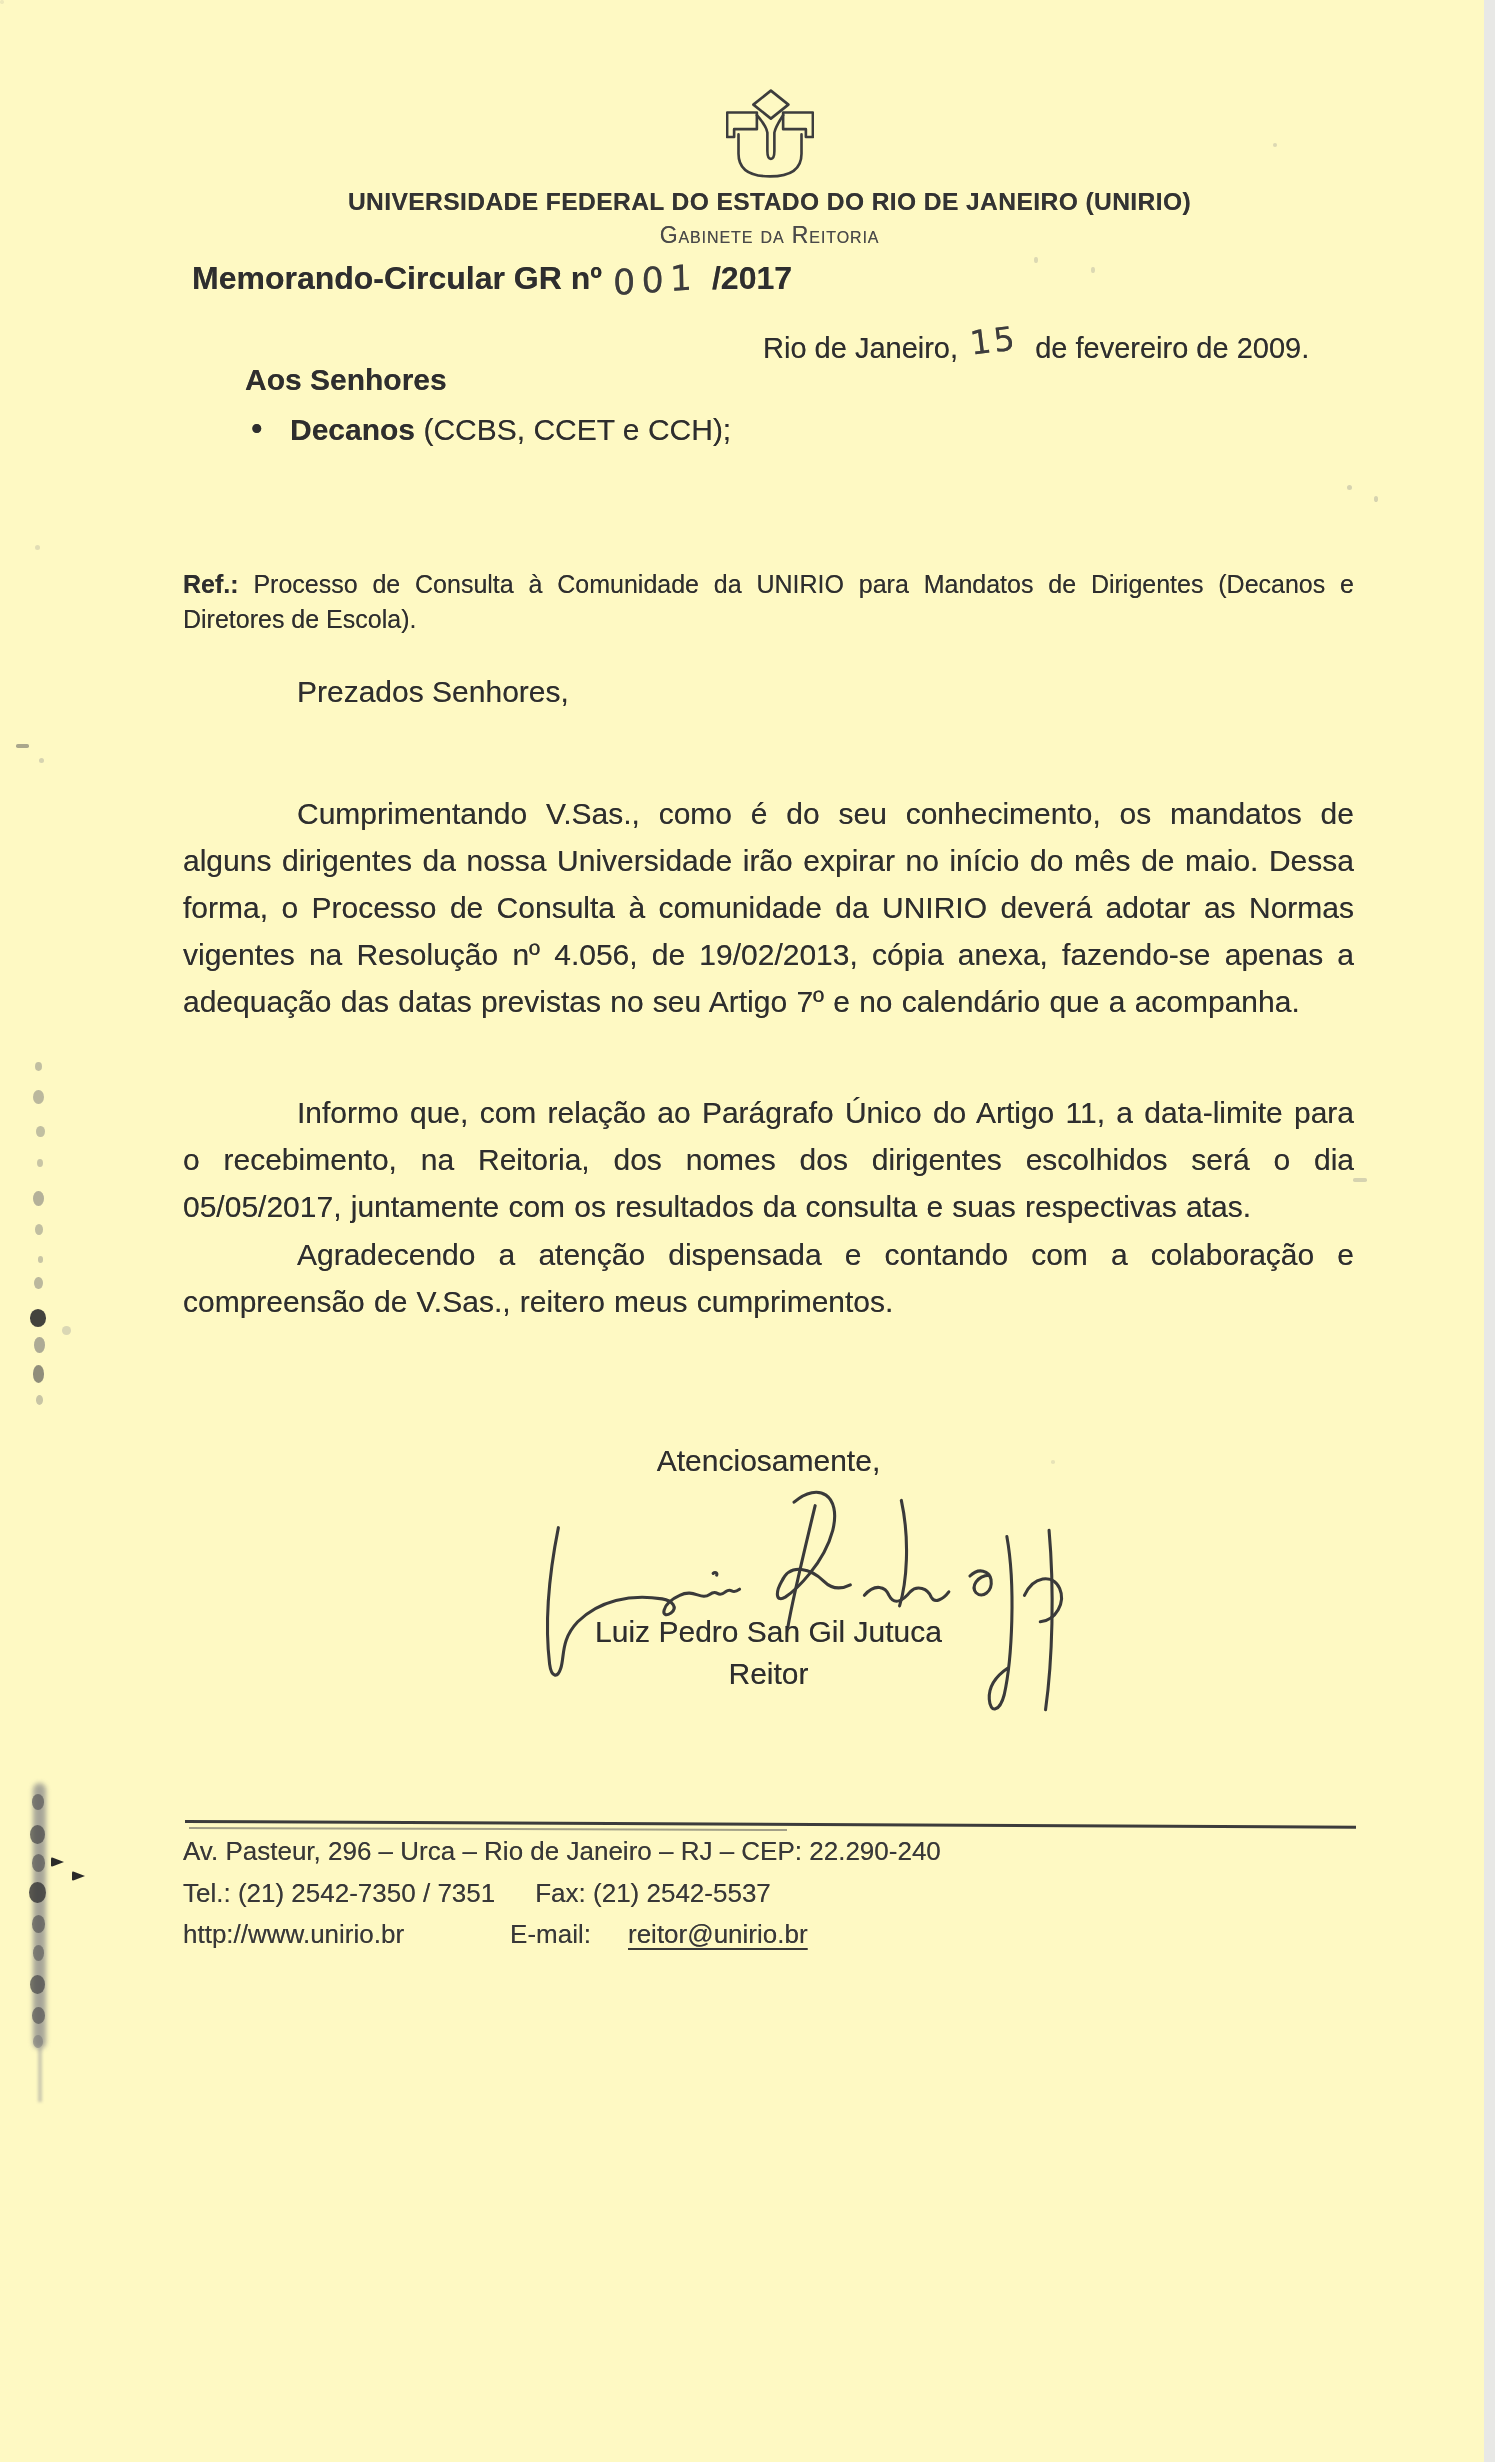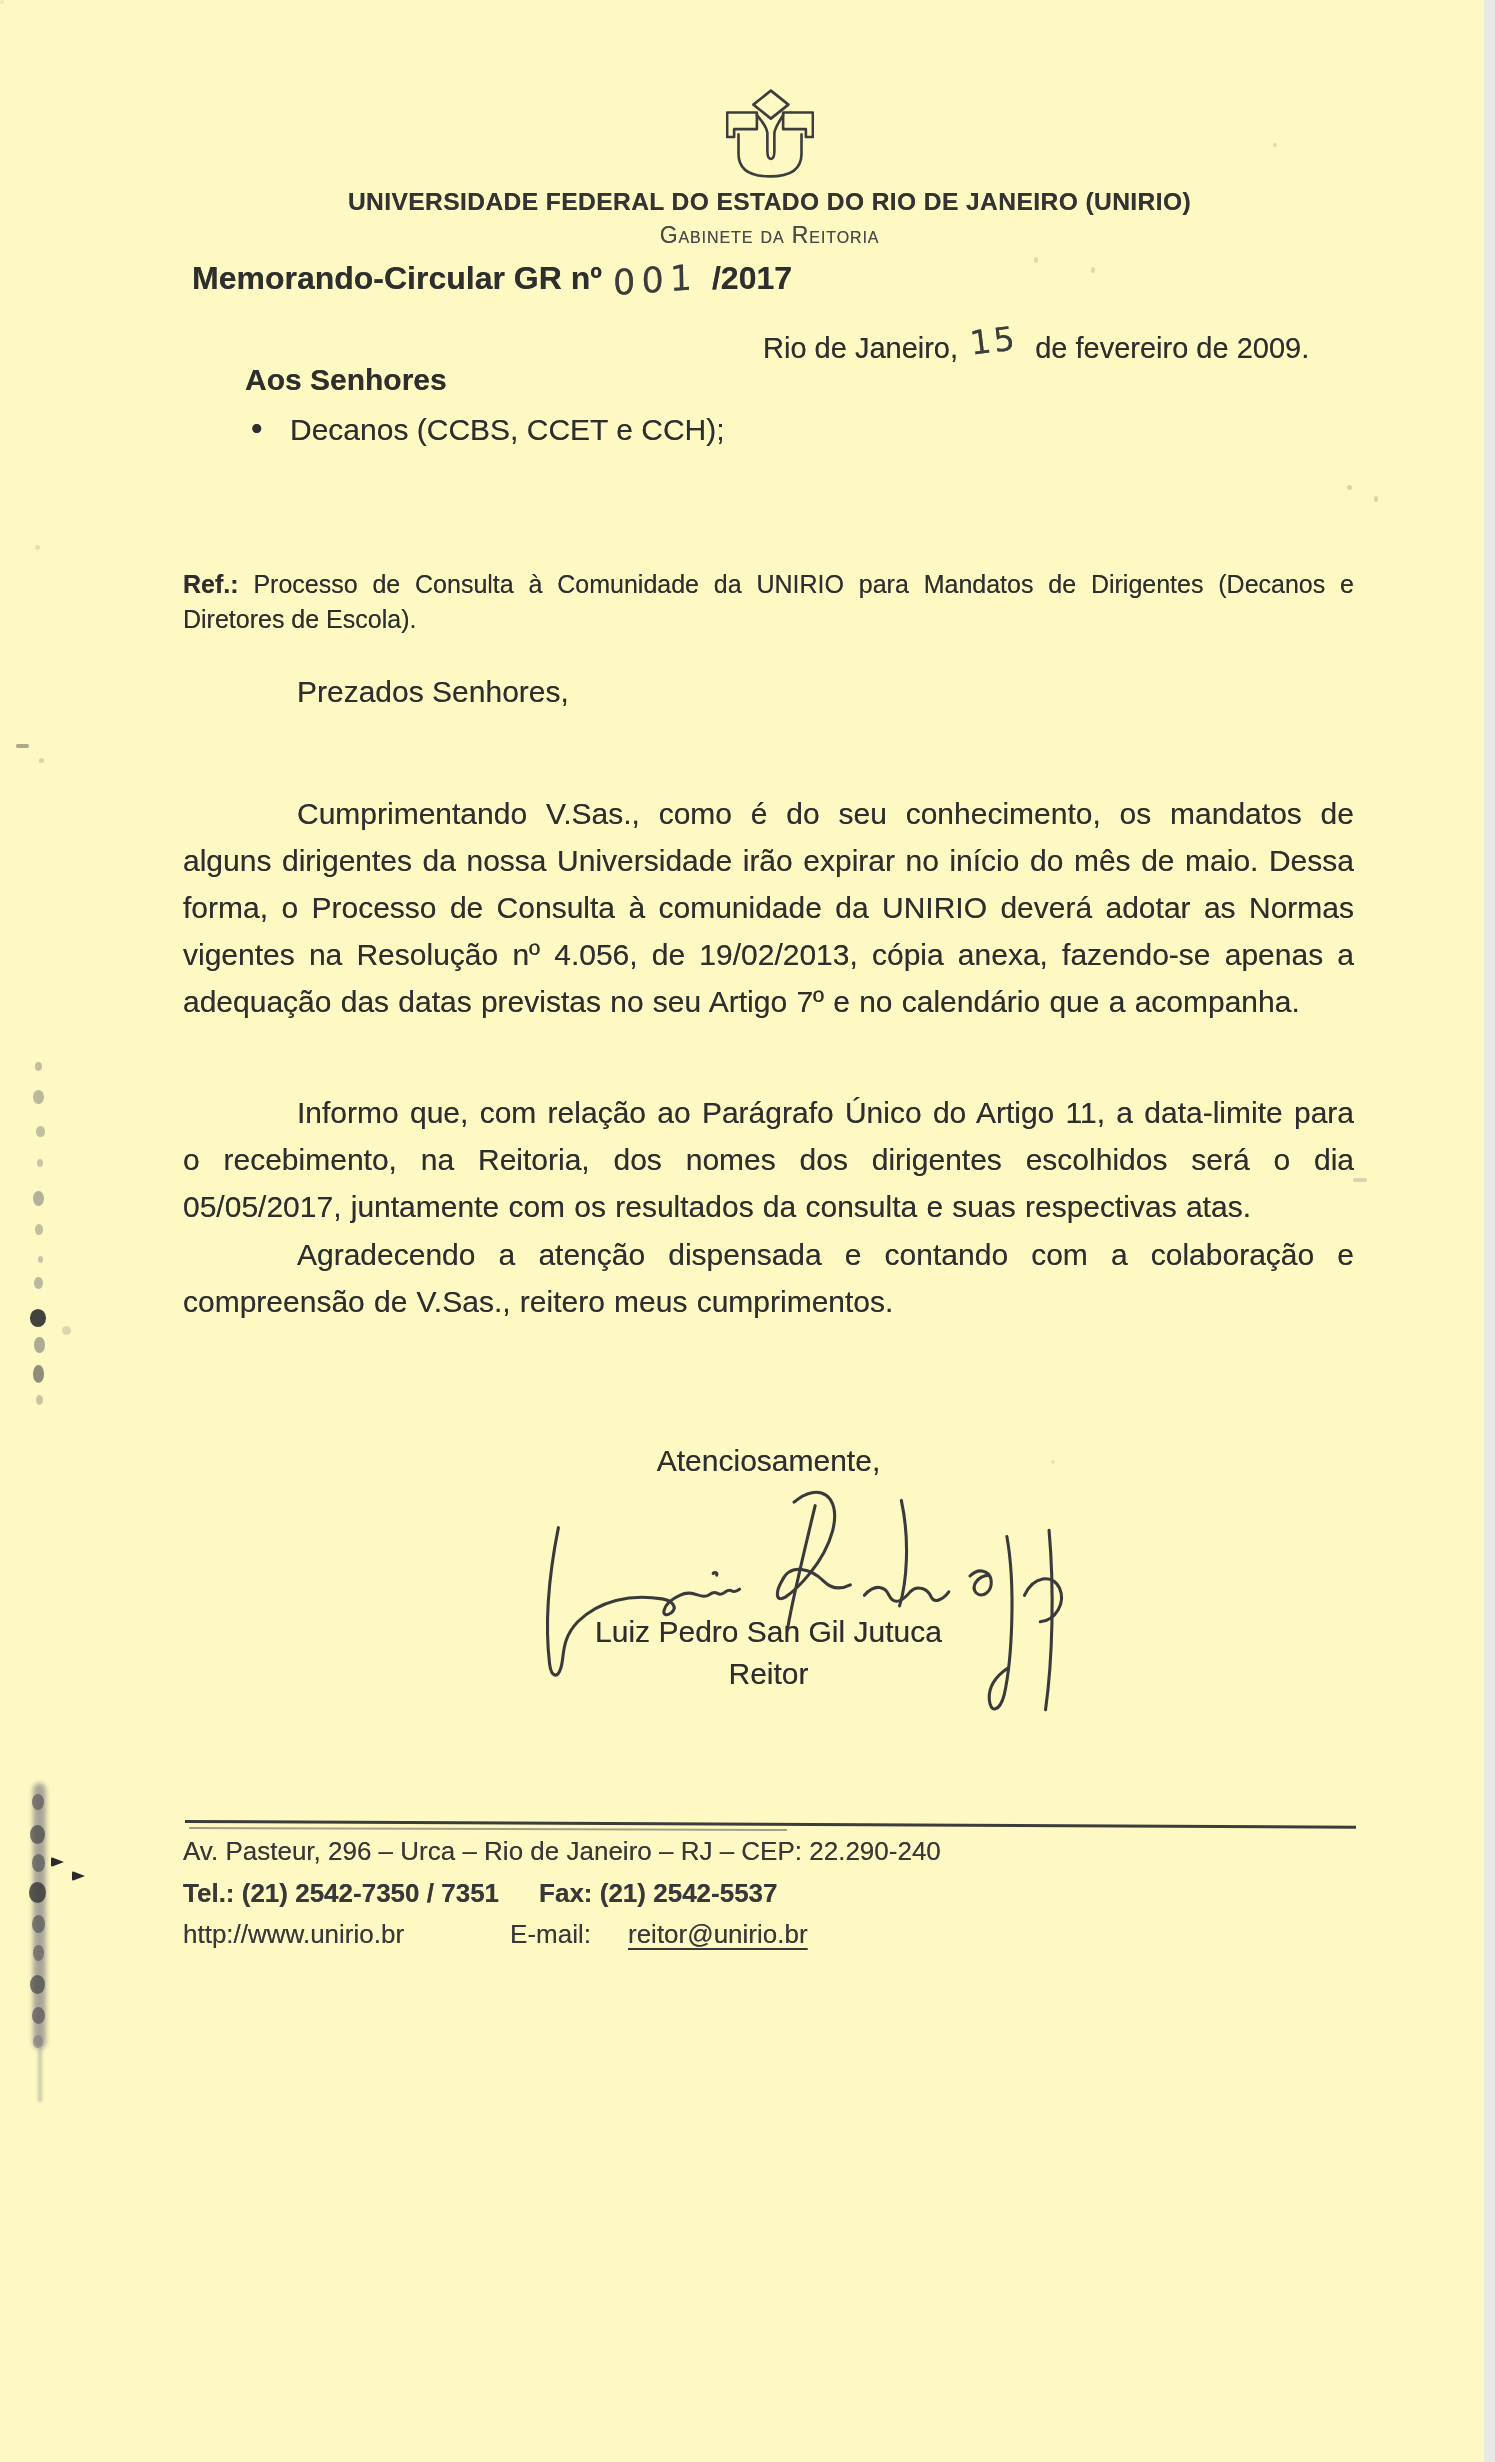--- a/index.html
+++ b/index.html
@@ -24,39 +24,39 @@
   .hand{font-family:"DejaVu Sans",sans-serif;font-weight:normal;color:#3d3d3d;display:inline-block;}
   .memo-num{font-size:35px;letter-spacing:6.2px;transform:rotate(-4deg) skewX(-3deg);margin:0 14px 0 10.6px;position:relative;top:2.6px;}
   
   .date-line{left:763px;top:327px;font-size:29px;white-space:nowrap;}
   .date-day{font-size:33px;letter-spacing:2.6px;transform:rotate(-7deg);position:relative;top:-6.2px;margin:0 17.6px 0 12.3px;}
   
   .aos{left:245px;top:363px;font-size:30px;font-weight:bold;}
   .recip{left:251px;top:410px;font-size:30px;white-space:nowrap;}
   .bullet-marker{display:inline-block;width:39px;}
   .bullet-marker::before{content:"\2022";font-size:33px;}
-  .recip b{font-weight:normal;}
+  .recip b{font-weight:bold;}
   
   .ref{left:183px;top:542px;width:1171px;font-size:25px;line-height:35px;text-align:justify;}
   .ref b{font-weight:bold;}
   
   .salut{left:183px;top:675px;width:1171px;font-size:30px;text-indent:114px;}
   .para{left:183px;width:1171px;font-size:30px;line-height:47px;text-align:justify;text-indent:114px;word-spacing:0.9px;margin:0;}
   .p1{top:790px;} .p2{top:1089px;} .p3{top:1231px;}
   .closing{left:183px;top:1444px;width:1171px;text-align:center;font-size:30px;}
   
   .sig-img{left:532px;top:1488px;width:554px;height:242px;}
   .sig-img svg{width:100%;height:100%;}
   .sig-name{left:183px;top:1615px;width:1171px;text-align:center;font-size:30px;}
   .sig-title{left:183px;top:1657px;width:1171px;text-align:center;font-size:30px;}
   
   .rule1{left:185px;top:1820px;width:1171px;height:2.6px;background:#3c3c3c;transform:rotate(0.28deg);transform-origin:left center;}
   .rule2{left:189px;top:1827px;width:598px;height:1.8px;background:#555;opacity:.55;transform:rotate(0.2deg);transform-origin:left center;}
   .foot{left:183px;width:1171px;text-align:left;font-size:26px;color:#383838;}
-  .f1{top:1836px;} .f2{top:1878px;font-weight:bold;} .f3{top:1919px;}
+  .f1{top:1836px;} .f2{top:1878px;} .f3{top:1919px;}
   .f2 .gap{display:inline-block;width:40px;}
   .f3 .gap-big{display:inline-block;width:106px;}
   .f3 .gap-sm{display:inline-block;width:37px;}
   .email{text-decoration:underline;text-underline-offset:5.3px;}
   
   .blob{position:absolute;border-radius:50%;background:#777;}
   .strip{position:absolute;left:33px;top:1783px;width:13px;height:266px;background:#8a8a8a;border-radius:7px;filter:blur(2.6px);opacity:.75;}
   .strip-tail{position:absolute;left:38px;top:2047px;width:4.4px;height:55px;background:#9a9a9a;filter:blur(1.8px);opacity:.5;}
   .arrow{position:absolute;width:0;height:0;border-left:13px solid #2a2a2a;border-top:5.3px solid transparent;border-bottom:5.3px solid transparent;border-radius:1.8px;}
   .speck{position:absolute;background:#8d8d8d;border-radius:50%;}

